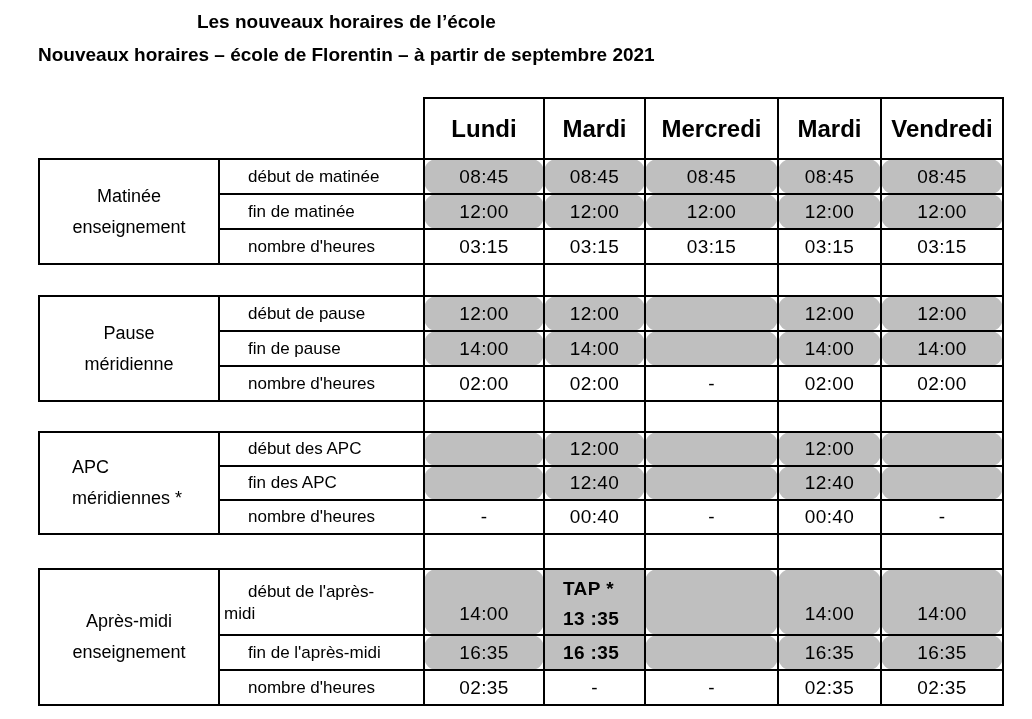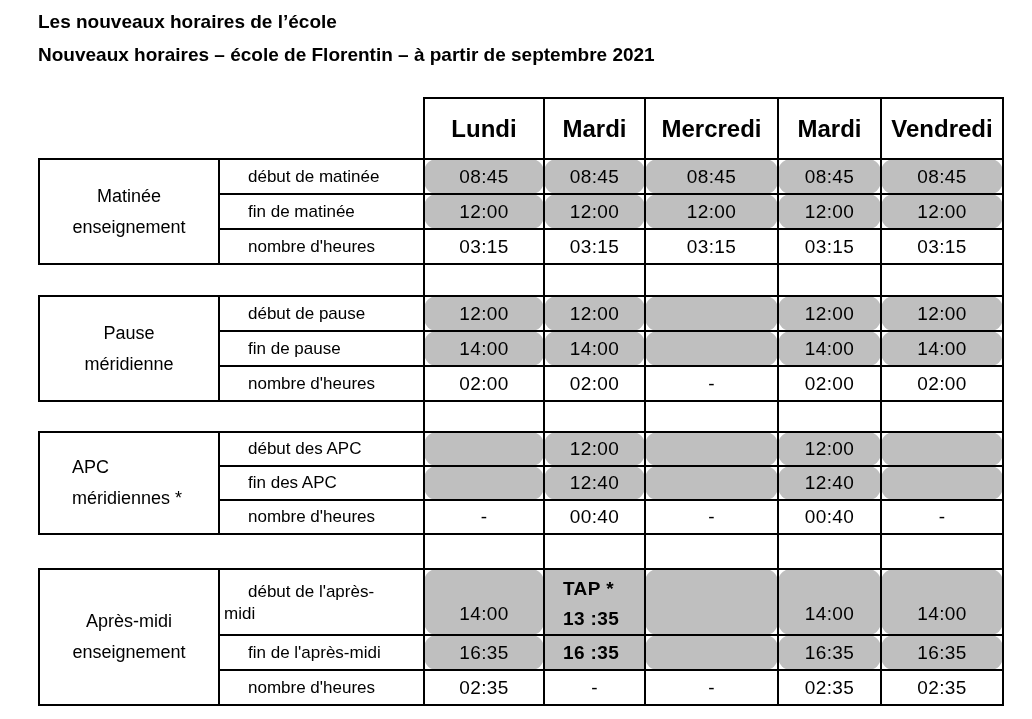--- a/index.html
+++ b/index.html
@@ -1,21 +1,21 @@
 <!DOCTYPE html>
 <html lang="fr"><head>
 <meta charset="utf-8">
 <style>
   html,body{margin:0;padding:0;}
   body{
     width:1032px;height:719px;background:#ffffff;position:relative;
     font-family:"Liberation Sans","DejaVu Sans",sans-serif;color:#000;
     overflow:hidden;
   }
-  .titles{position:absolute;left:38px;top:5px;}
+  .titles{position:absolute;left:38px;top:5px;text-align:center;}
   .titles div{font-size:19px;font-weight:bold;line-height:33px;white-space:nowrap;}
 
   table.sched{
     position:absolute;left:38px;top:97px;
     border-collapse:collapse;table-layout:fixed;
   }
   td,th{padding:0;margin:0;border:2px solid #000;overflow:hidden;}
   td.nob{border:none;background:transparent;}
 
   th.day{font-size:24px;font-weight:bold;text-align:center;vertical-align:middle;background:#fff;}

